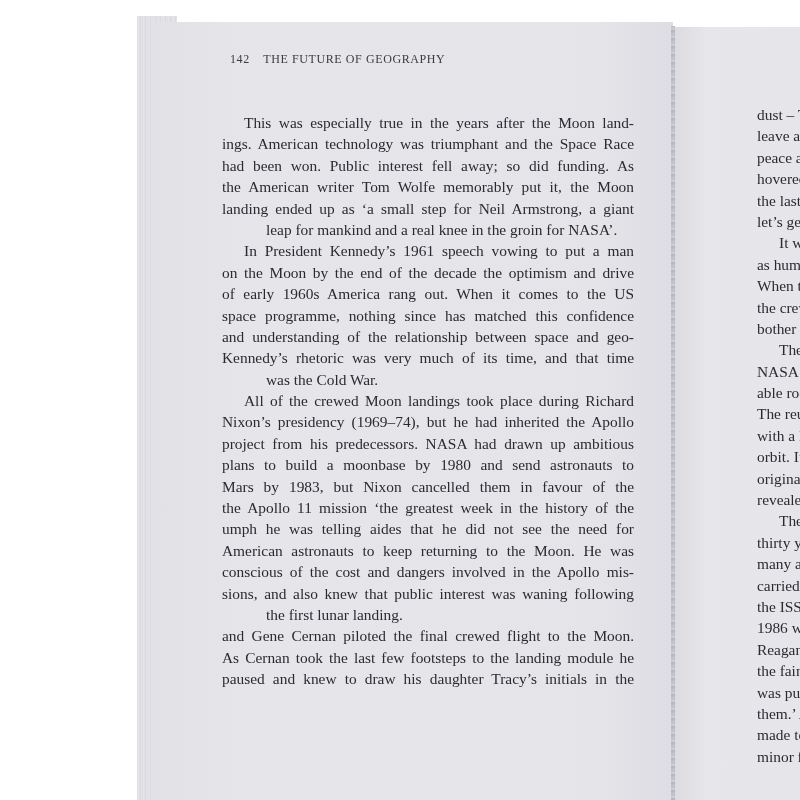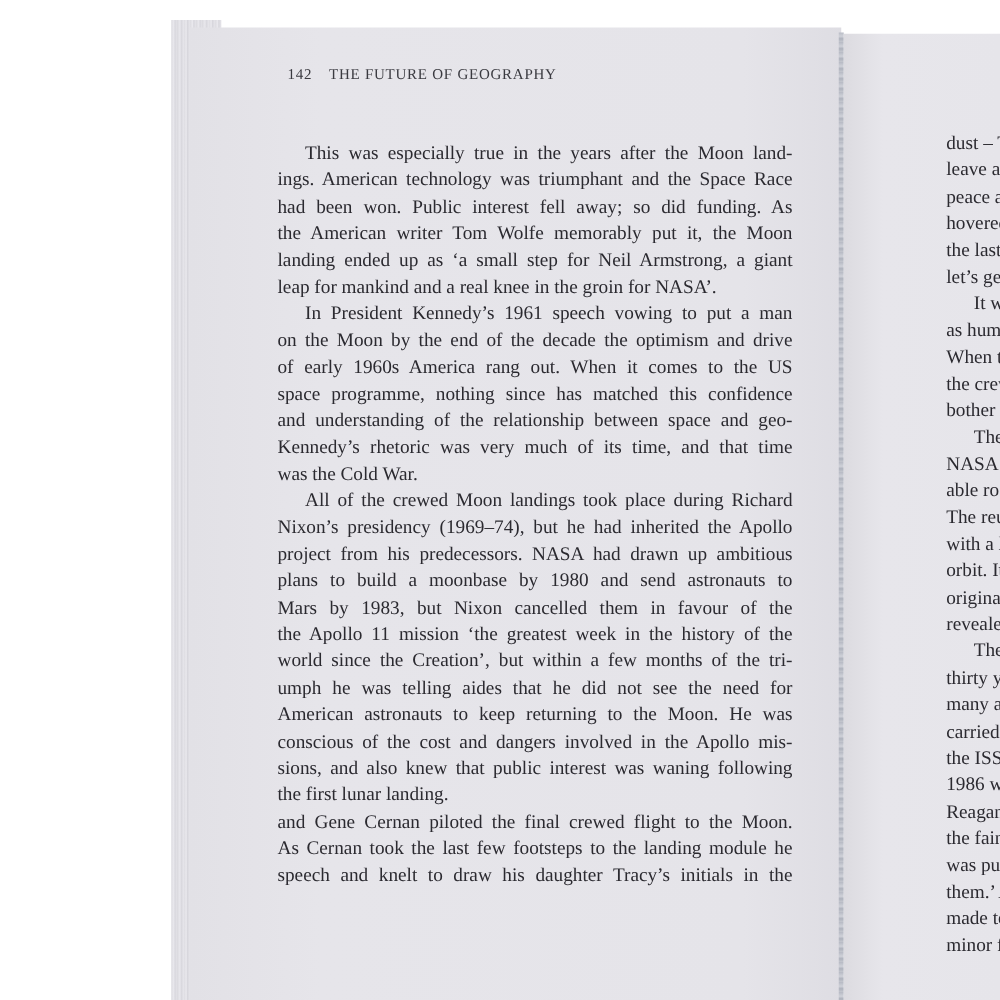--- a/index.html
+++ b/index.html
@@ -75,20 +75,21 @@
     }
     .body-text .line {
       display: block;
       white-space: nowrap;
       text-align: justify;
       text-align-last: justify;
       height: 21.4px;
     }
     .body-text .line.last {
       text-align-last: left;
+      margin-left: 44px;
     }
     .body-text .line.indent {
       padding-left: 22px;
     }
     .right-text {
       position: absolute;
       left: 82px;
       top: 77px;
       font-family: "Liberation Serif", "DejaVu Serif", serif;
       font-size: 15.4px;
@@ -130,29 +131,28 @@
       <span class="line">space programme, nothing since has matched this confidence</span>
       <span class="line">and understanding of the relationship between space and geo-</span>
       <span class="line">Kennedy’s rhetoric was very much of its time, and that time</span>
       <span class="line last">was the Cold War.</span>
       <span class="line indent">All of the crewed Moon landings took place during Richard</span>
       <span class="line">Nixon’s presidency (1969–74), but he had inherited the Apollo</span>
       <span class="line">project from his predecessors. NASA had drawn up ambitious</span>
       <span class="line">plans to build a moonbase by 1980 and send astronauts to</span>
       <span class="line">Mars by 1983, but Nixon cancelled them in favour of the</span>
       <span class="line">the Apollo 11 mission ‘the greatest week in the history of the</span>
-      <span class="line">world since the Creation’, but within a few months of the tri-</span>
       <span class="line">umph he was telling aides that he did not see the need for</span>
       <span class="line">American astronauts to keep returning to the Moon. He was</span>
       <span class="line">conscious of the cost and dangers involved in the Apollo mis-</span>
       <span class="line">sions, and also knew that public interest was waning following</span>
       <span class="line last">the first lunar landing.</span>
       <span class="line">and Gene Cernan piloted the final crewed flight to the Moon.</span>
       <span class="line">As Cernan took the last few footsteps to the landing module he</span>
-      <span class="line">speech and knelt to draw his daughter Tracy’s initials in the</span>
+      <span class="line">paused and knew to draw his daughter Tracy’s initials in the</span>
     </div>
 
   <div class="spine"></div>
 
   <div class="right-page">
     <div class="right-text" id="right-body">
         <span class="line">dust – T</span>
         <span class="line">leave as</span>
         <span class="line">peace and</span>
         <span class="line">hovered o</span>

